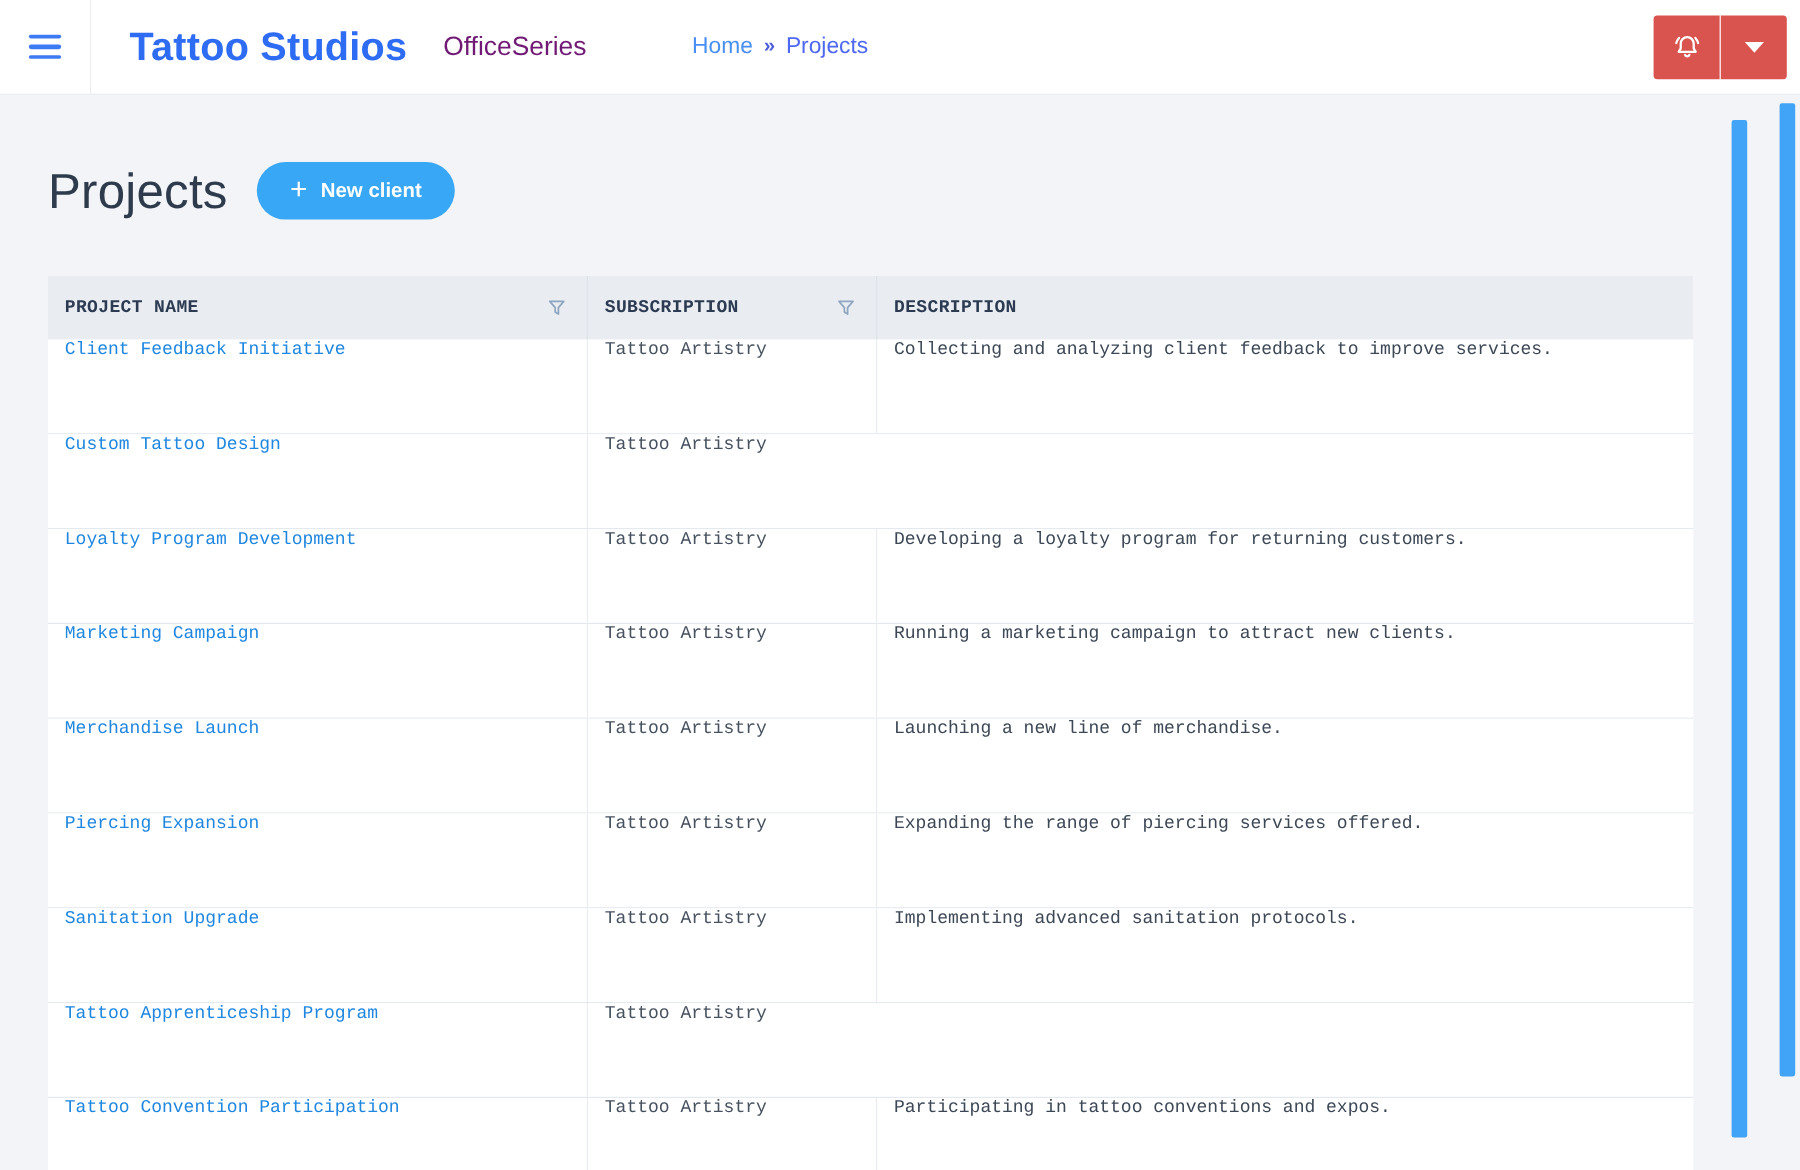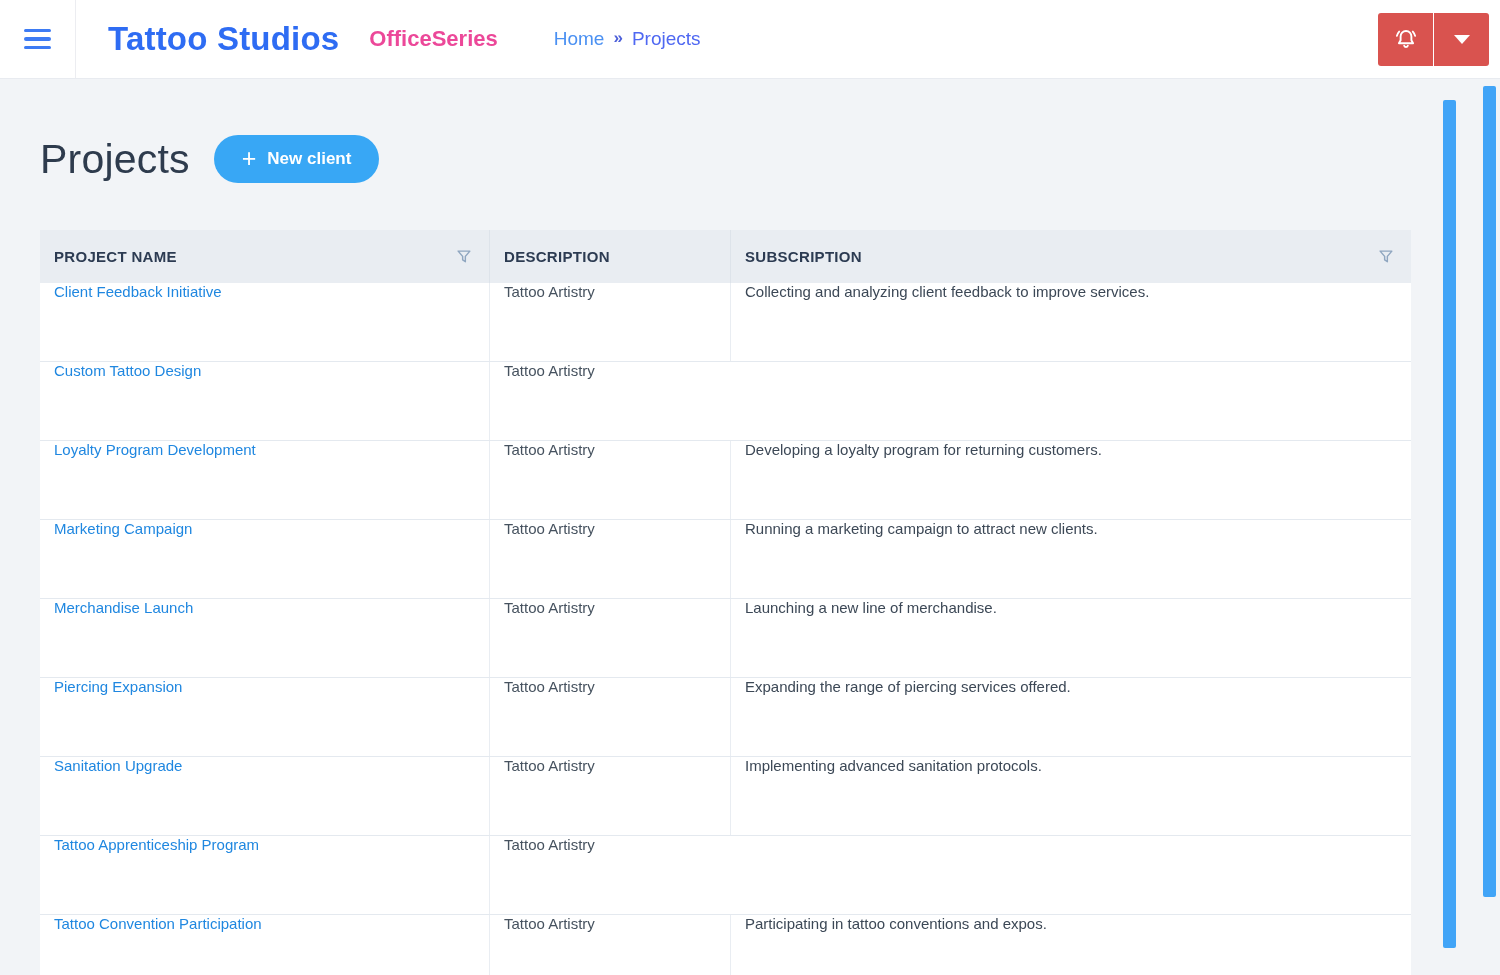--- a/index.html
+++ b/index.html
@@ -48,26 +48,25 @@
     font-size: 33px;
     font-weight: bold;
     color: #2e6cf3;
     letter-spacing: 0.2px;
     text-decoration: none;
     flex: 0 0 auto;
   }
   .brand-subtitle {
     margin-left: 30px;
     font-size: 22px;
-    color: #ec4899;
-    flex: 0 0 auto;
-    font-weight: bold;
+    color: #701a75;
+    flex: 0 0 auto;
   }
   .breadcrumb {
-    margin-left: 56px;
+    margin-left: 88px;
     display: flex;
     align-items: flex-start;
     gap: 9px;
     font-size: 19px;
     flex: 0 0 auto;
   }
   .breadcrumb a { text-decoration: none; }
   .crumb-home { color: #4a90f2; }
   .crumb-sep { color: #4c5fd9; font-size: 17px; font-weight: bold; }
   .crumb-current { color: #4f68f2; }
@@ -133,20 +132,21 @@
     font-weight: 400;
     line-height: 1;
     margin-top: -2px;
   }
 
   
   .grid { width: 1371px; background: #ffffff; }
   .thead, .trow {
     display: grid;
     grid-template-columns: 450px 241px 1fr;
+    font-family: Liberation Mono, monospace;
   }
   .thead {
     height: 53px;
     background: #e9edf2;
   }
   .th {
     display: flex;
     align-items: center;
     justify-content: space-between;
     padding: 0 16px 0 14px;
@@ -240,30 +240,30 @@
     <div class="thead">
       <div class="th">
         <span>PROJECT NAME</span>
         <span class="filter-icon">
           <svg width="18" height="18" viewBox="0 0 20 20" fill="none">
             <path d="M3.5 3.5h13l-5 5.8v5.9l-3-1.9V9.3z" stroke="#8fa6c0" stroke-width="1.6" stroke-linejoin="round"></path>
           </svg>
         </span>
       </div>
       <div class="th">
-        <span>DESCRIPTION</span>
-      </div>
-      <div class="th">
         <span>SUBSCRIPTION</span>
         <span class="filter-icon">
           <svg width="18" height="18" viewBox="0 0 20 20" fill="none">
             <path d="M3.5 3.5h13l-5 5.8v5.9l-3-1.9V9.3z" stroke="#8fa6c0" stroke-width="1.6" stroke-linejoin="round"></path>
           </svg>
         </span>
       </div>
+      <div class="th">
+        <span>DESCRIPTION</span>
+      </div>
     </div>
     <div id="table-body">
   <div class="trow">
     <div class="td td-name">
       <a>Client Feedback Initiative</a>
     </div>
     <div class="td td-sub">
       <span>Tattoo Artistry</span>
     </div>
     <div class="td td-desc">

